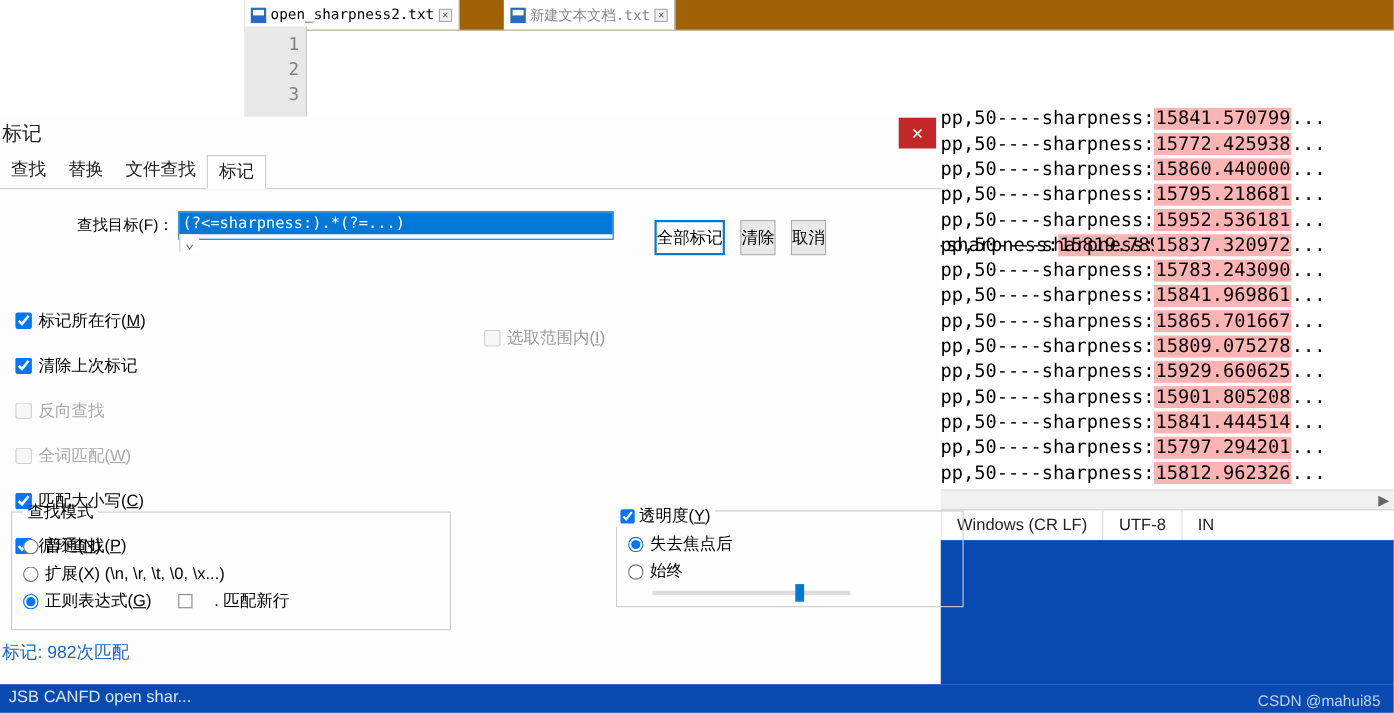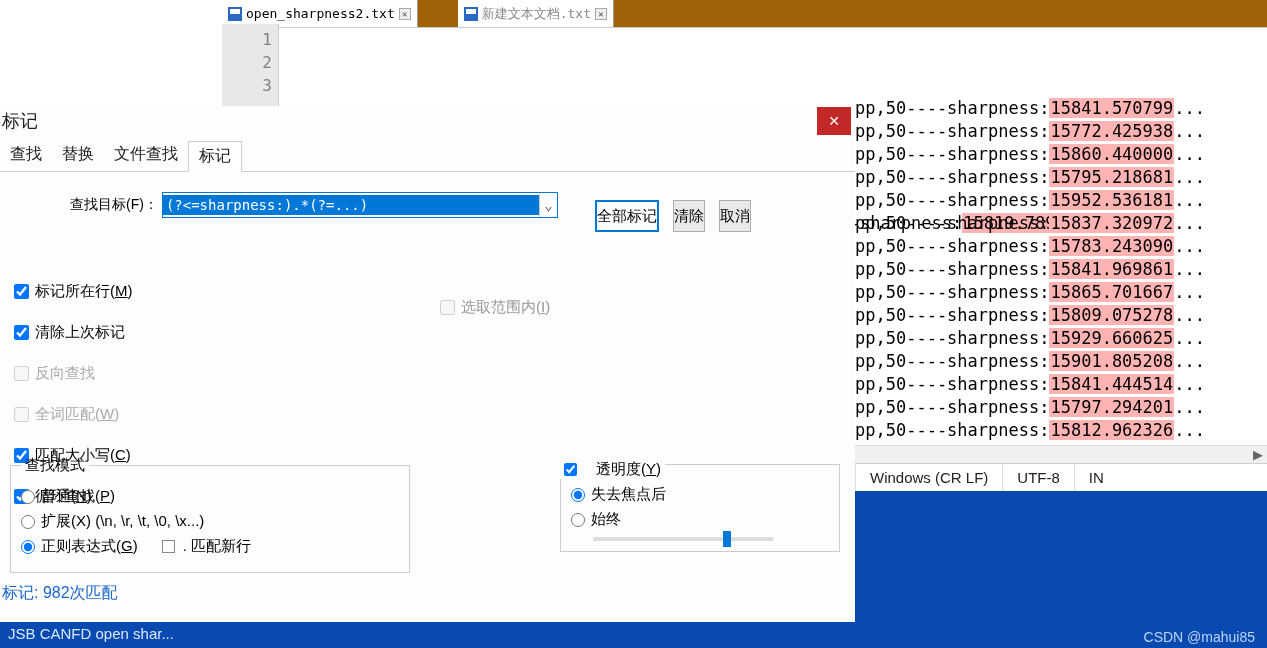--- a/index.html
+++ b/index.html
@@ -26,49 +26,49 @@
 .dialog { position: absolute; left: 0; top: 106px; width: 855px; height: 524px; background: #fdfdfd; font-family: "Microsoft YaHei", sans-serif; }
 .dlg-title-row { display: flex; align-items: center; height: 30px; }
 .dlg-title { font-size: 18px; color: #222; padding-left: 2px; flex: 1; }
 .dlg-close { width: 34px; height: 28px; background: #c22828; color: #fff; display: flex; align-items: center; justify-content: center; font-size: 14px; margin-right: 4px; }
 .dlg-tabs { display: flex; border-bottom: 1px solid #ccc; margin-top: 4px; }
 .dlg-tabs > div { padding: 4px 10px; font-size: 16px; color: #222; }
 .dlg-tabs .active { border: 1px solid #ccc; border-bottom-color: #fff; background: #fff; position: relative; top: 1px; }
 
 .form-row { display: flex; align-items: center; margin: 20px 0 0 70px; gap: 4px; }
 .form-row label { font-size: 14px; }
-.form-row .combo { width: 396px; height: 26px; border: 1px solid #0078d7; display: flex; align-items: center; font-family: Consolas, monospace; font-size: 14px; color: #fff; }
+.form-row .combo { width: 396px; height: 26px; border: 1px solid #0078d7; display: flex; font-family: Consolas, monospace; font-size: 14px; color: #fff; flex-direction: column; }
 .form-row .combo .sel { background: #0078d7; color: #fff; padding: 2px 3px; flex: 1; }
 .form-row .combo .dd { width: 18px; text-align: center; color: #555; background: #fff; border-left: 1px solid #ccc; height: 100%; display: flex; align-items: center; justify-content: center; }
 
 .btns { position: absolute; right: 54px; top: 94px; display: flex; flex-direction: row; gap: 14px; width: 206px; }
 .btns button { height: 32px; border: 1px solid #adadad; background: #e9e9e9; font-size: 15px; font-family: inherit; }
 .btns button.primary { border: 2px solid #0078d7; background: #fff; }
 
 .checks { position: absolute; left: 14px; top: 176px; display: flex; flex-direction: column; gap: 22px; font-size: 15px; }
 .checks label { display: flex; align-items: center; gap: 6px; }
 .checks input[type=checkbox] { width: 15px; height: 15px; }
 .checks .dis { color: #aaa; }
 
 .in-sel { position: absolute; left: 440px; top: 192px; display: flex; align-items: center; gap: 6px; color: #999; font-size: 15px; }
 .in-sel input { width: 15px; height: 15px; }
 
 fieldset { border: 1px solid #ccc; padding: 6px 10px 10px; font-size: 15px; }
 fieldset legend { padding: 0 4px; }
 .mode-group { position: absolute; left: 10px; top: 350px; width: 400px; }
-.trans-group { position: absolute; left: 560px; top: 350px; width: 280px; }
+.trans-group { position: absolute; left: 560px; top: 350px; width: 316px; }
 .mode-group label, .trans-group label { display: flex; align-items: center; gap: 6px; margin: 6px 0; }
 input[type=radio] { width: 14px; height: 14px; }
-.newline-chk { display: inline-flex; align-items: center; gap: 8px; margin-left: 18px; }
+.newline-chk { display: inline-flex; align-items: center; gap: 20px; margin-left: 18px; }
 .newline-chk .fake-chk { width: 13px; height: 13px; border: 1px solid #888; display: inline-block; }
 
 .slider { width: 180px; height: 4px; background: #ddd; margin: 8px 0 0 22px; position: relative; }
 .slider .thumb { position: absolute; left: 130px; top: -6px; width: 8px; height: 16px; background: #0078d7; }
 
-.trans-top { position: absolute; left: 560px; top: 354px; display: flex; align-items: center; gap: 19px; font-size: 15px; z-index: 2; background: #fdfdfd; padding: 0 4px; }
+.trans-top { position: absolute; left: 560px; top: 354px; display: flex; align-items: center; gap: 4px; font-size: 15px; z-index: 2; background: #fdfdfd; padding: 0 4px; }
 
 .status-msg { position: absolute; left: 0; bottom: 26px; font-size: 16px; color: #1a66cc; padding-left: 2px; }
 .taskbar { position: absolute; left: 0; right: 0; bottom: 0; height: 26px; background: #094ab1; color: #dbe6ff; font-size: 15px; padding: 3px 8px; font-family: "SimSun", sans-serif; }
 .watermark { position: absolute; right: 12px; bottom: 3px; color: #bdd3f5; font-size: 14px; z-index: 5; font-family: sans-serif; }
 .bluebg { position: absolute; left: 855px; top: 491px; right: 0; bottom: 26px; background: #094ab1; }
 
 .u { text-decoration: underline; }
 </style>
 </head>
 <body>

